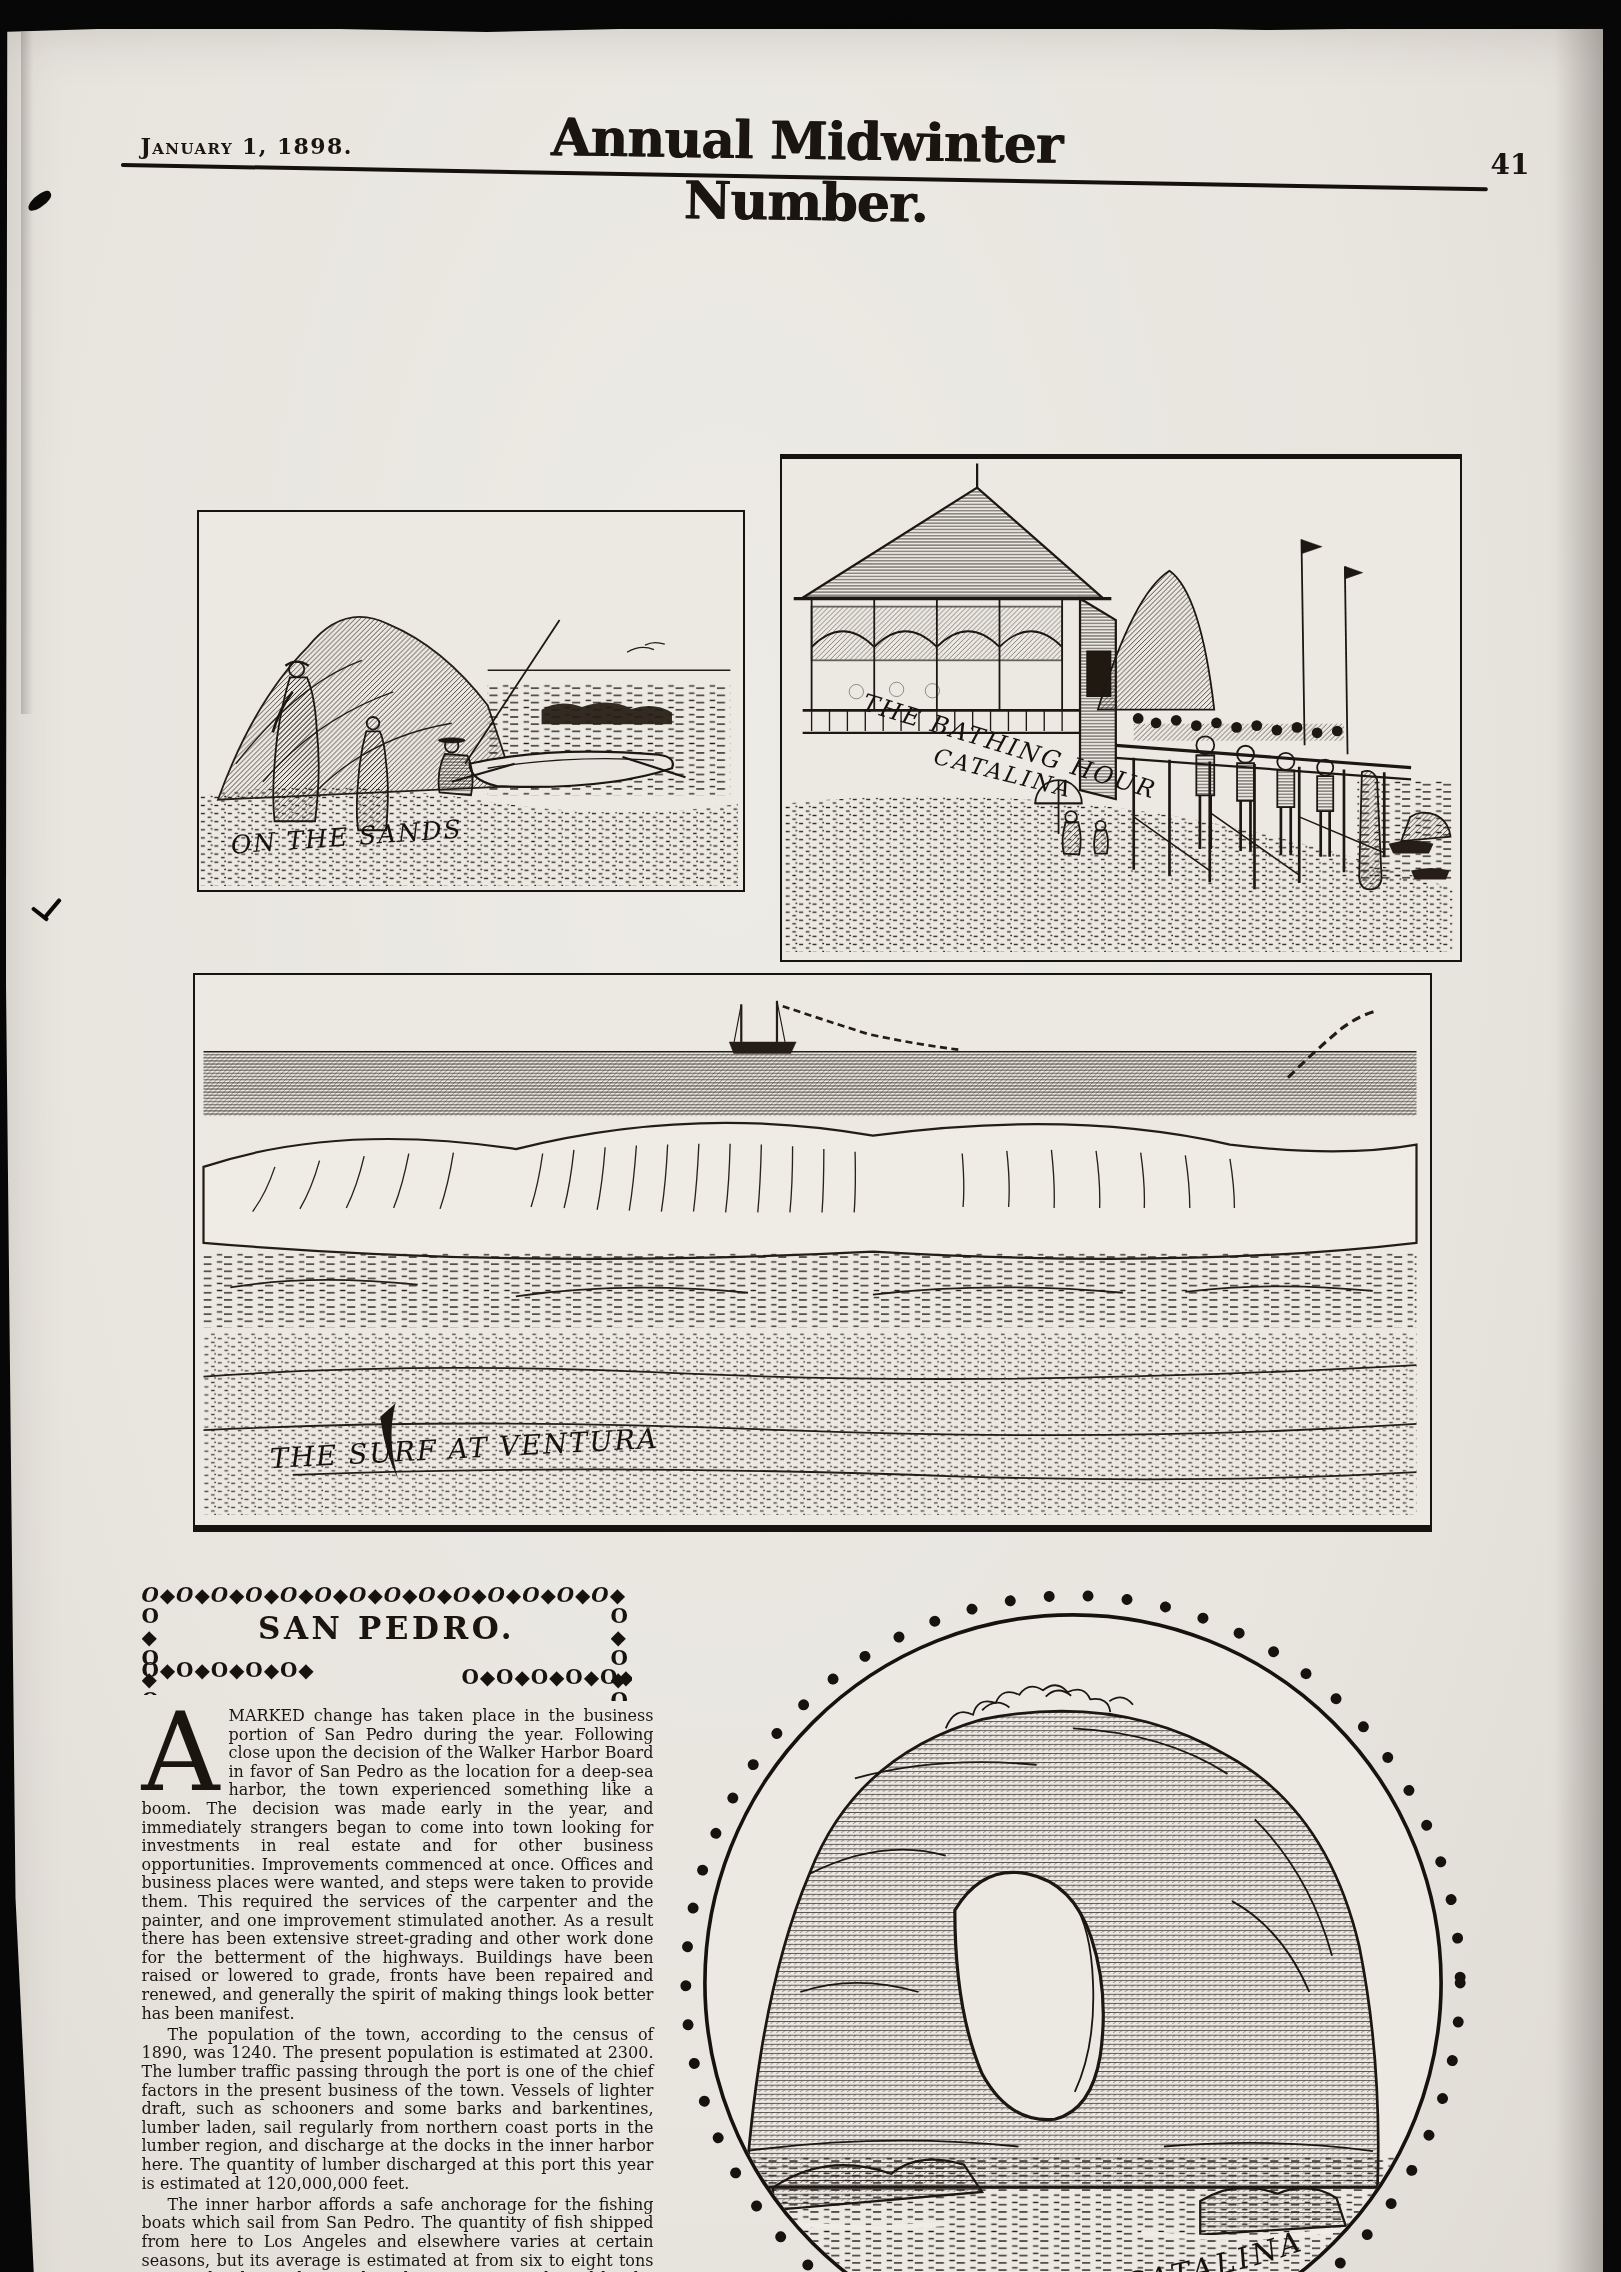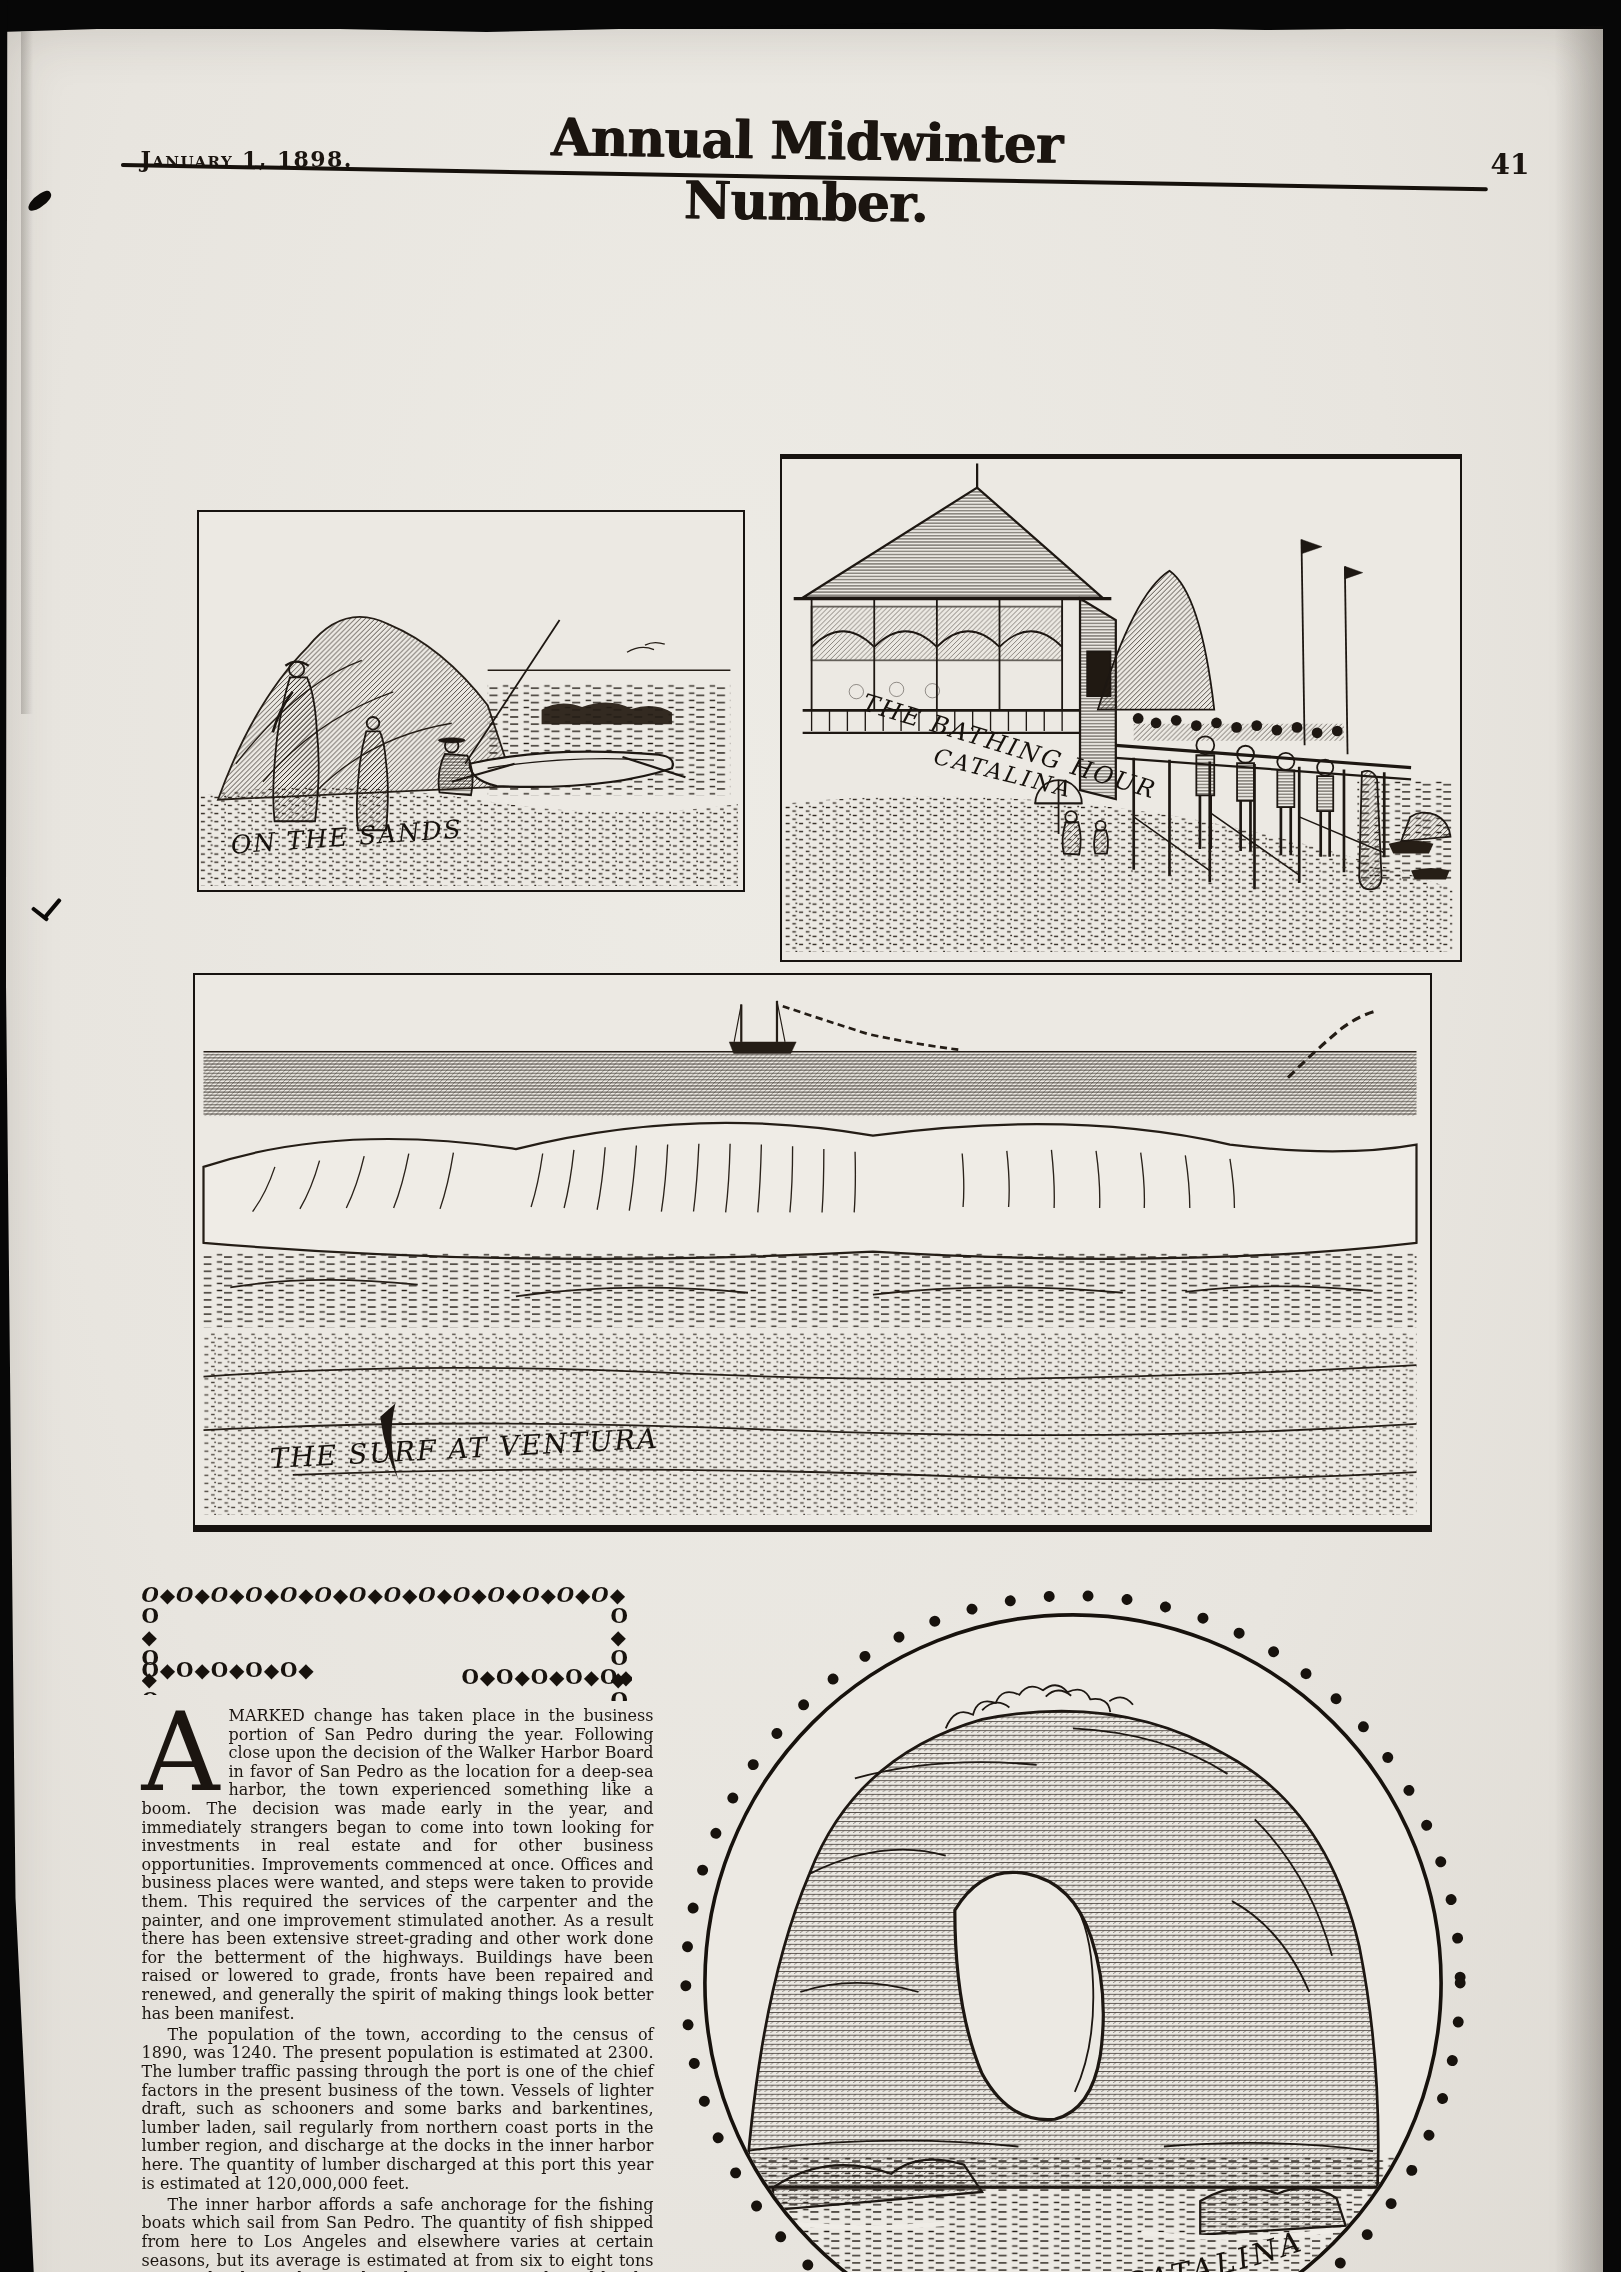--- a/index.html
+++ b/index.html
@@ -20,21 +20,21 @@
         background:linear-gradient(to right,rgba(30,25,20,0),rgba(30,25,20,.22));}
   .crease{position:absolute;left:21px;top:32px;width:11.8px;height:682px;
         background:linear-gradient(to right,rgba(40,35,30,.22),rgba(40,35,30,0));}
   .artifact-leaf{position:absolute;left:26px;top:195px;width:27px;height:11.8px;background:#0c0a08;
         border-radius:70% 30% 60% 40%;transform:rotate(-32deg);}
   .artifact-v1,.artifact-v2{position:absolute;background:#0c0a08;border-radius:1.4px;}
   .artifact-v1{left:30px;top:912px;width:20px;height:4.1px;transform:rotate(38deg);}
   .artifact-v2{left:39px;top:907px;width:26px;height:4.1px;transform:rotate(-50deg);}
 
   
-  .masthead-date{position:absolute;left:135px;top:117px;font-size:22px;letter-spacing:1.4px;
+  .masthead-date{position:absolute;left:135px;top:104px;font-size:22px;letter-spacing:1.4px;
         font-variant:small-caps;font-weight:bold;}
   .masthead-title{position:absolute;left:459px;top:81px;width:682px;text-align:center;
         font-size:52px;font-weight:bold;letter-spacing:-0.9px;transform:rotate(.85deg);
         text-shadow:0.9px 0 0 #1b1510;}
   .masthead-page{position:absolute;left:1485px;top:119px;font-size:28px;font-weight:bold;}
   .masthead-rule{position:absolute;left:115px;top:134px;width:1367px;height:4.1px;background:#16110c;
         transform:rotate(1.02deg);transform-origin:left center;border-radius:1.8px;}
 
   .banner{position:absolute;left:195px;top:180px;width:1317px;height:252px;}
   .illus{position:absolute;background:#ece9e3;}
@@ -249,20 +249,21 @@
   </div>
 
   <div>
     <div class="orn" style="left:136px;top:1556px;width:490px;font-style:italic;">O◆O◆O◆O◆O◆O◆O◆O◆O◆O◆O◆O◆O◆O◆</div>
     <div class="orn orn-v" style="left:136px;top:1577px;height:89px;">O◆O◆O◆</div>
     <div class="orn orn-v" style="left:605px;top:1577px;height:95px;">O◆O◆O◆</div>
     <div class="orn" style="left:136px;top:1631px;width:172px;">O◆O◆O◆O◆O◆</div>
     <div class="orn" style="left:456px;top:1638px;width:170px;">O◆O◆O◆O◆O◆</div>
   </div>
 
+  <div class="article-head">SAN PEDRO.</div>
 
   <div class="article-body">
     <p><span class="dropcap">A</span><span>MARKED change has taken place in the business portion of San Pedro during the year. Following close upon the decision of the Walker Harbor Board in favor of San Pedro as the location for a deep-sea harbor, the town experienced something like a boom. The decision was made early in the year, and immediately strangers began to come into town looking for investments in real estate and for other business opportunities. Improvements commenced at once. Offices and business places were wanted, and steps were taken to provide them. This required the services of the carpenter and the painter, and one improvement stimulated another. As a result there has been extensive street-grading and other work done for the betterment of the highways. Buildings have been raised or lowered to grade, fronts have been repaired and renewed, and generally the spirit of making things look better has been manifest.</span></p>
     <p class="ind"><span>The population of the town, according to the census of 1890, was 1240. The present population is estimated at 2300. The lumber traffic passing through the port is one of the chief factors in the present business of the town. Vessels of lighter draft, such as schooners and some barks and barkentines, lumber laden, sail regularly from northern coast ports in the lumber region, and discharge at the docks in the inner harbor here. The quantity of lumber discharged at this port this year is estimated at 120,000,000 feet.</span></p>
     <p class="ind"><span>The inner harbor affords a safe anchorage for the fishing boats which sail from San Pedro. The quantity of fish shipped from here to Los Angeles and elsewhere varies at certain seasons, but its average is estimated at from six to eight tons per week. The sardine-packing business, as conducted by the California Fish Company, has developed into an important industry. A crew of fishermen with a twenty-two-ton gasoline boat is employed in catching the sardines, which is done with a very large purse seine. The cannery has a capacity of five to six tons of fresh sardines per day. The company employs seventy-people and pays them $3000 per month. The company has extended the sale of its goods to nearly all parts of the country.</span></p>
   </div>
 
   <div class="arch-wrap">
     <svg viewBox="0 0 1800 1800" width="818" height="818">
       <defs>

